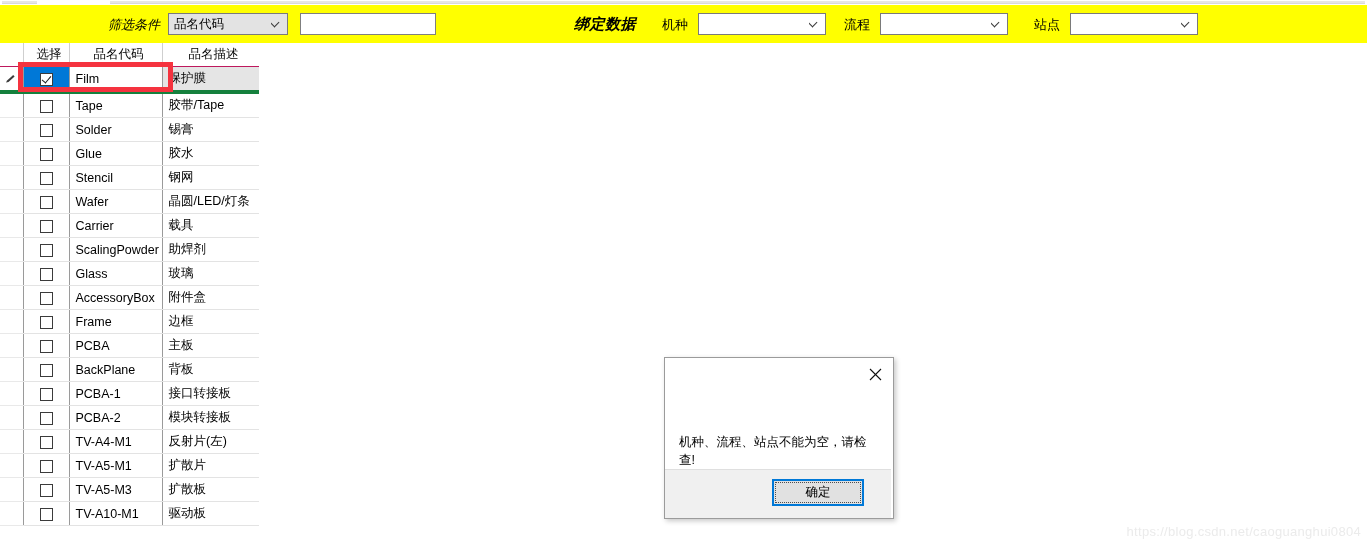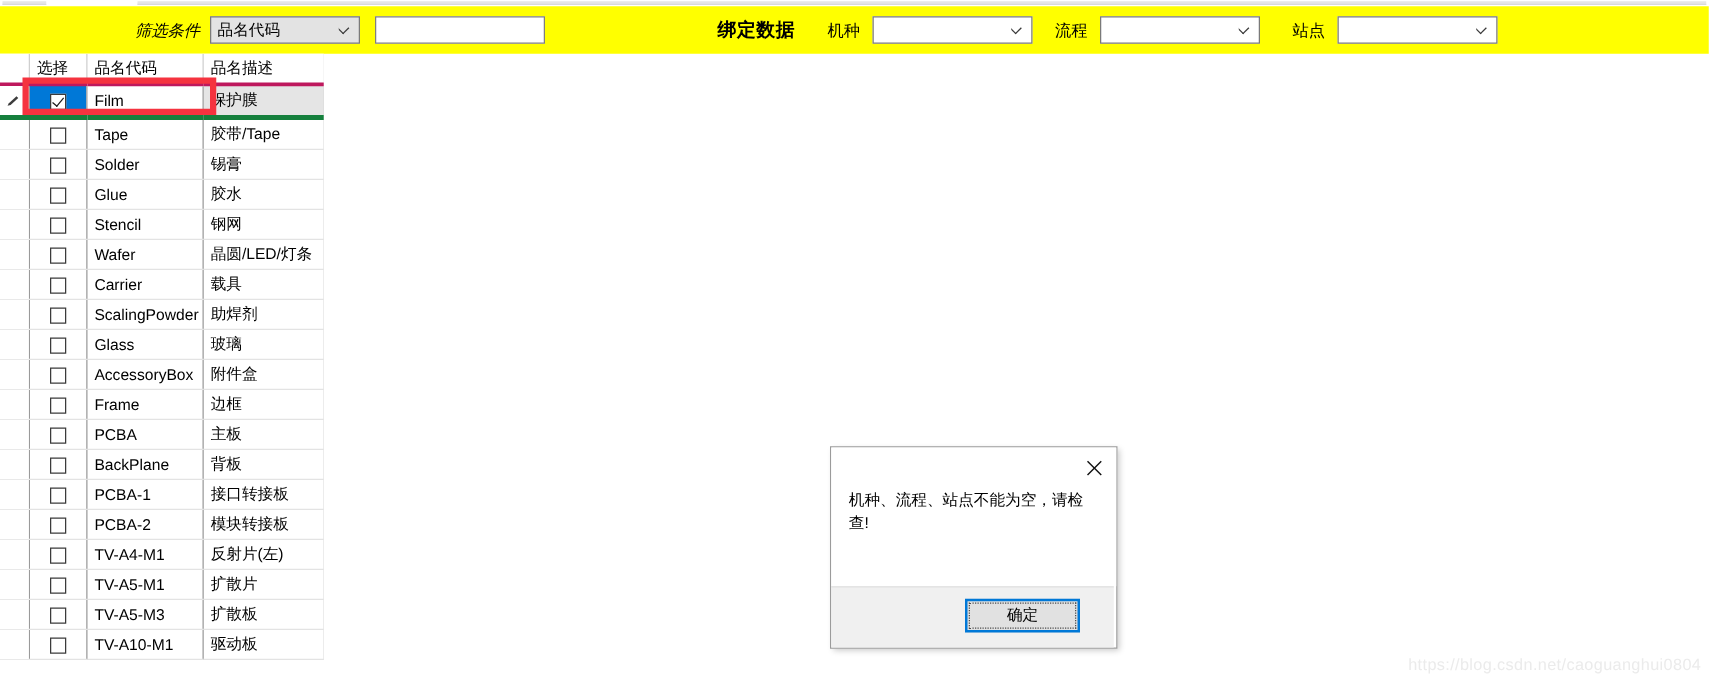--- a/index.html
+++ b/index.html
@@ -125,22 +125,22 @@
   .grid th, .grid td {
     height: 23px;
     padding: 0;
     margin: 0;
     font-weight: normal;
     vertical-align: middle;
   }
   .grid thead th {
     background: #ffffff;
     border-right: 1px solid #cfcfcf;
-    border-bottom: 3px solid #be185d;
-    text-align: left;
+    border-bottom: 1px solid #be185d;
+    text-align: center;
     color: #000;
     font-size: 12.5px;
   }
   .grid thead th.h-rowhdr { border-right: 1px solid #cfcfcf; }
   .grid thead th span { padding-left: 6px; display: inline-block; }
 
   .grid tbody td {
     border-right: 1px solid #9a9a9a;
     border-bottom: 1px solid #e3e3e3;
     background: #ffffff;
@@ -226,21 +226,21 @@
     display: flex;
     align-items: center;
     justify-content: center;
     cursor: default;
   }
   .dialog .dlg-close svg { display: block; }
   .dialog .dlg-body {
     height: 77px;
     background: #ffffff;
     display: flex;
-    align-items: flex-start;
+    align-items: flex-end;
     padding: 0 14px;
     box-sizing: border-box;
   }
   .dialog .dlg-msg {
     font-size: 12.5px;
     color: #000;
     line-height: 1.4;
   }
   .dialog .dlg-footer {
     position: absolute;
@@ -294,21 +294,21 @@
 
   <span class="tb-label" style="margin-left:108px;font-style:italic;">筛选条件</span>
 
   <div class="combo" style="margin-left:8px; width:120px;">
     <span>品名代码</span>
     <span class="chev"></span>
   </div>
 
   <input class="textbox" type="text" style="margin-left: 12px; width: 136px;" value="" placeholder="">
 
-  <span class="tb-title" style="margin-left:138px;">绑定数据</span>
+  <span class="tb-title" style="margin-left:138px;font-style:italic;">绑定数据</span>
 
   <span class="tb-label" style="margin-left:26px;">机种</span>
 
   <div class="combo empty" style="margin-left:10px; width:128px;">
     <span></span>
     <span class="chev"></span>
   </div>
 
   <span class="tb-label" style="margin-left:18px;">流程</span>
 

